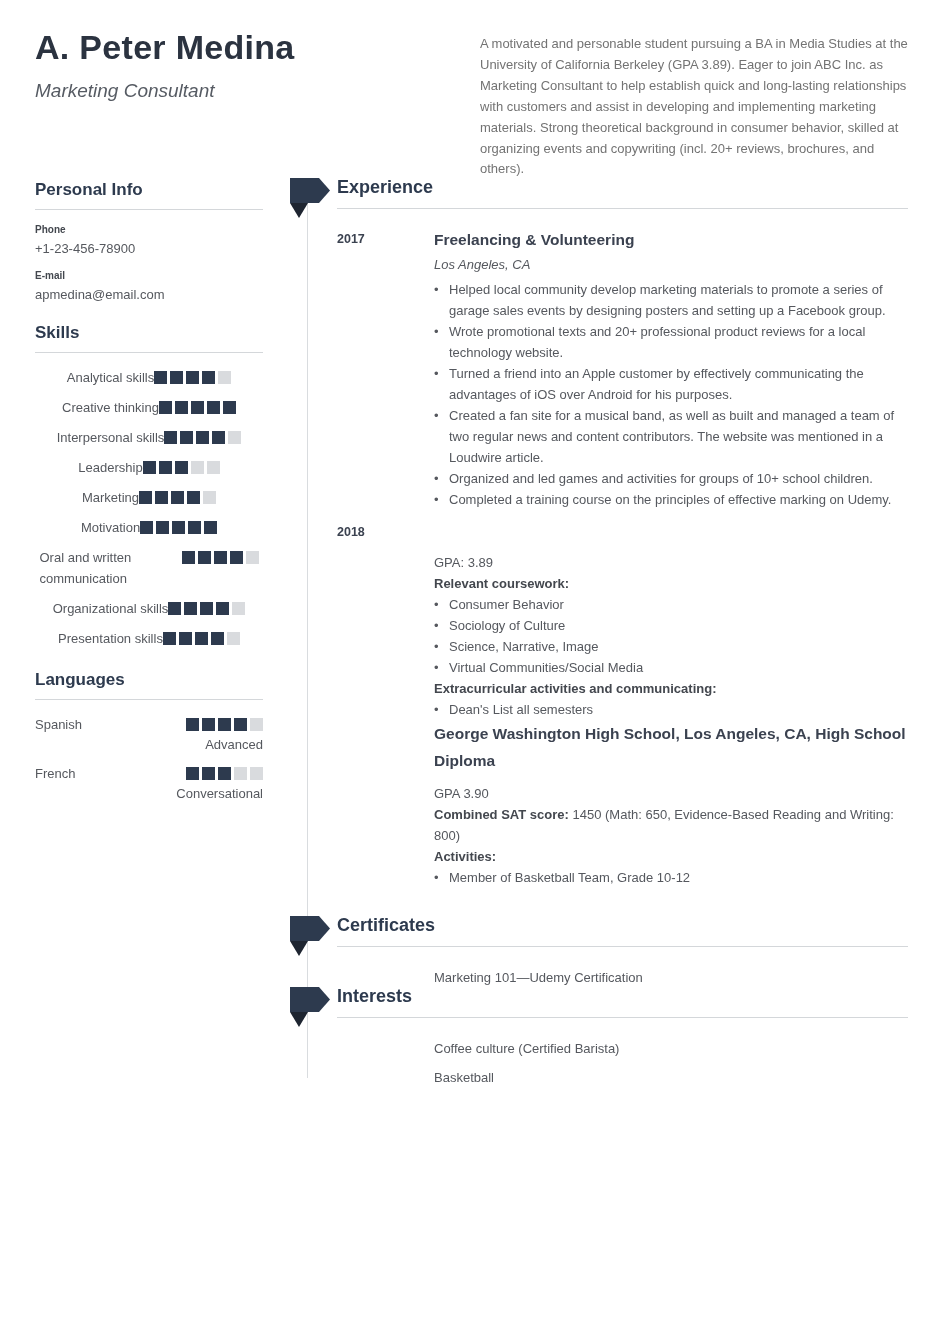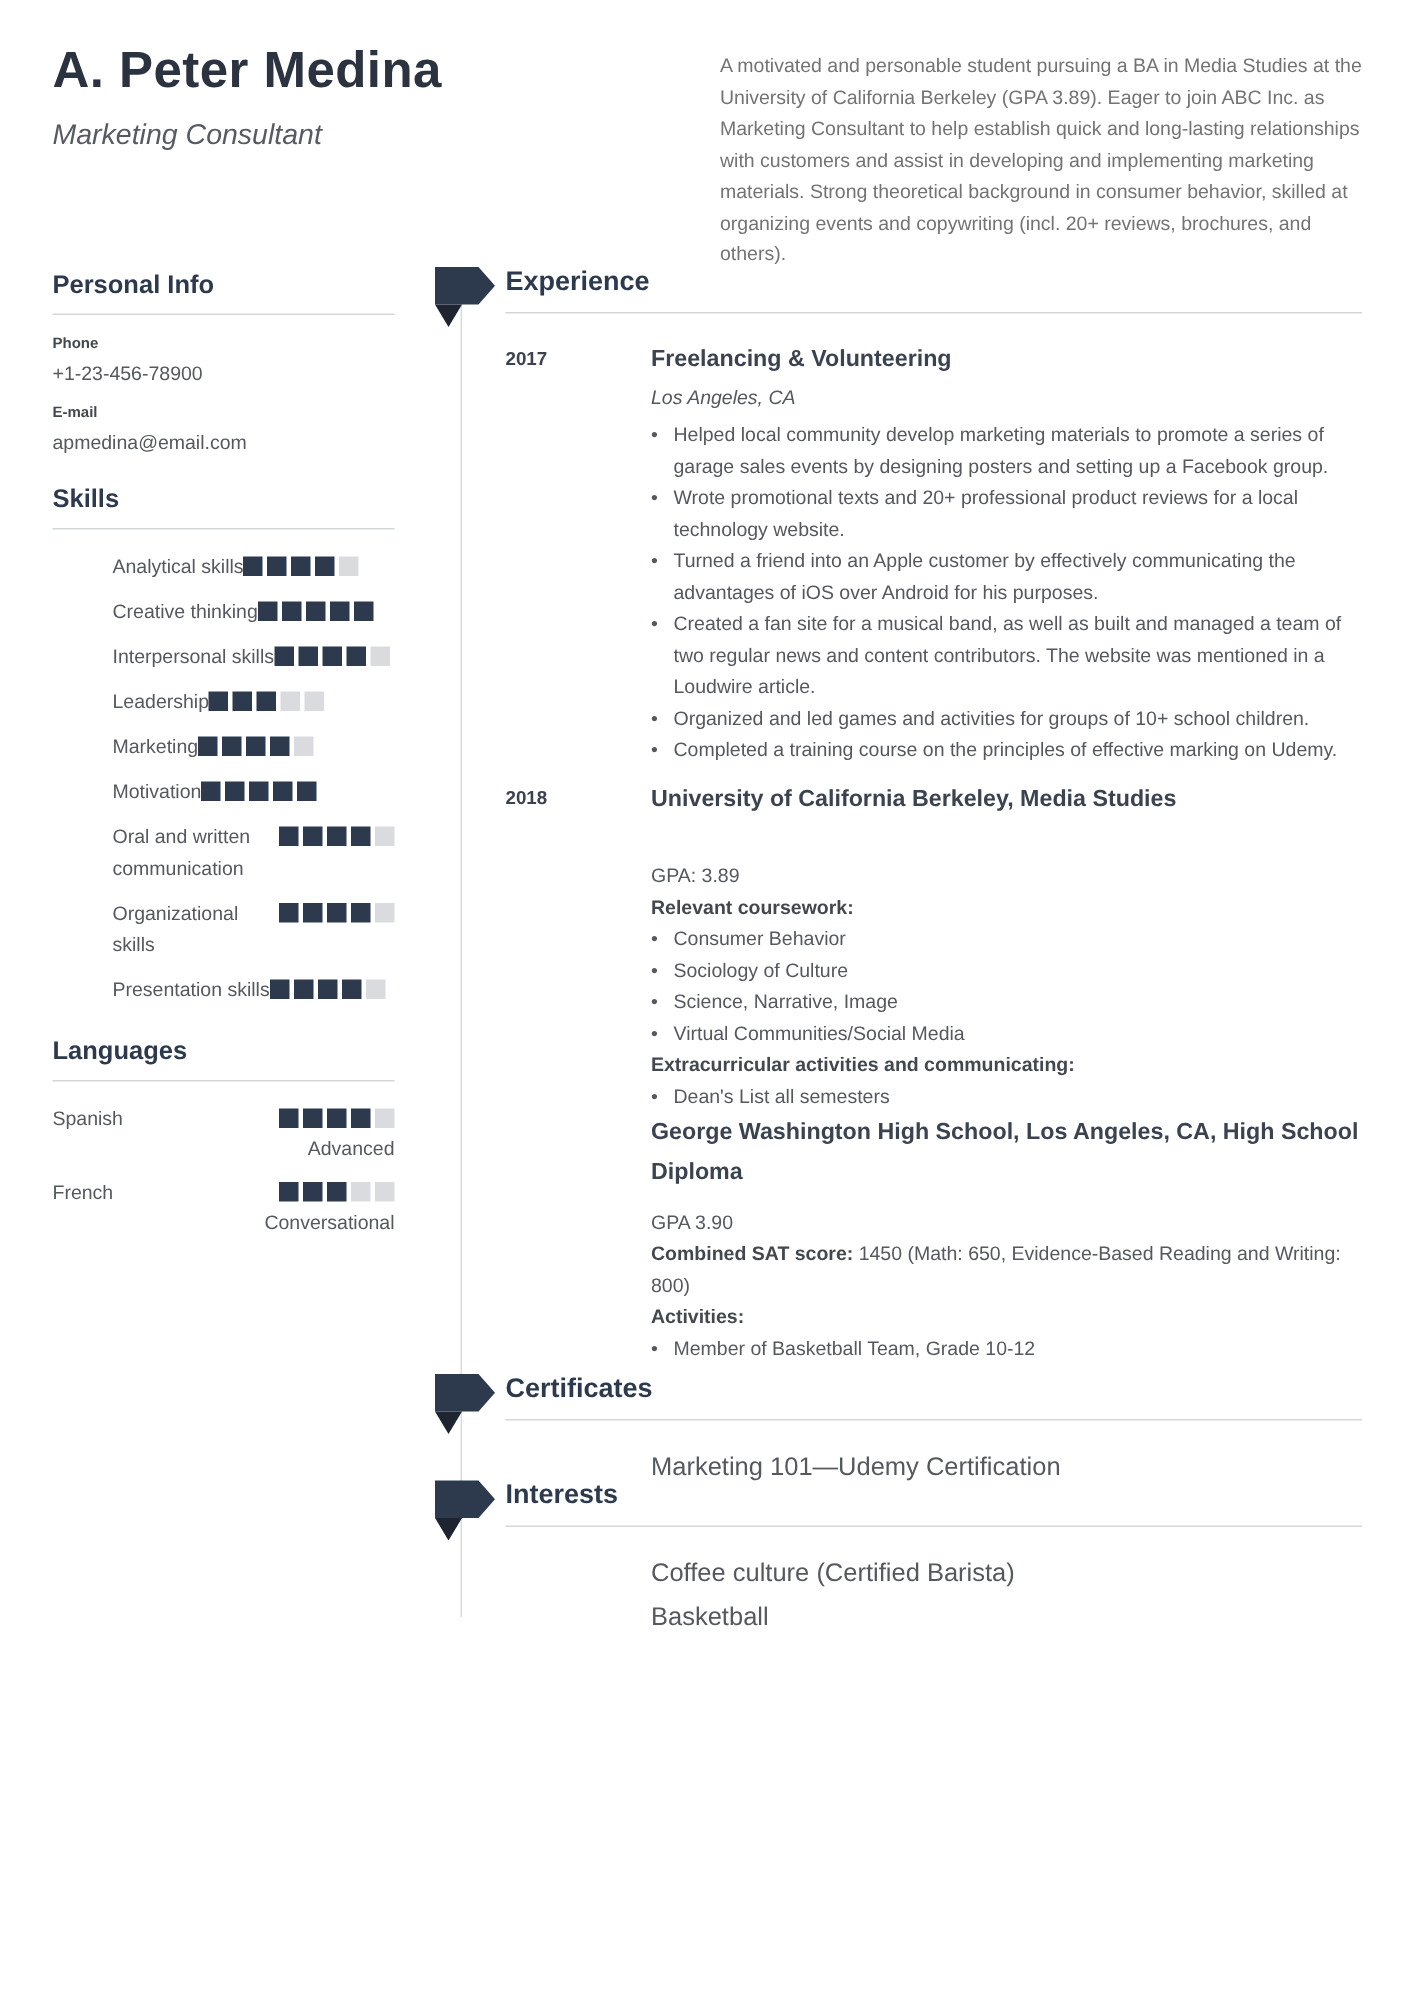--- a/index.html
+++ b/index.html
@@ -16,21 +16,21 @@
              font-size:13px; line-height:20.9px; color:#737373; }
 
   
   .sidebar { position:absolute; left:35px; top:180px; width:228px; }
   .side-sec { margin-bottom:21px; }
   .side-h { margin:0 0 14px 0; font-size:17px; font-weight:700; color:#2d3a4e;
             padding-bottom:9px; border-bottom:1px solid #d4d7da; }
   .pi-item { margin-bottom:14px; }
   .pi-label { font-weight:700; font-size:10px; color:#43474e; margin-bottom:6px; }
   .pi-value { font-size:13px; color:#55585e; }
-  .skill-row { display:flex; justify-content:flex-start; margin-bottom:9px;margin-left:40px; }
+  .skill-row { display:flex; justify-content:center; margin-bottom:9px; }
   .skill-label { font-size:13px; color:#55585e; line-height:21px; max-width:142px; }
   .squares { display:flex; gap:3px; padding-top:4px; flex:none; }
   .sq { width:13px; height:13px; background:var(--rating-empty); }
   .sq.filled { background:var(--accent); }
   .lang-row { margin-bottom:8px; }
   .lang-top { display:flex; justify-content:space-between; }
   .lang-level { text-align:right; font-size:13px; color:#55585e; line-height:20px; }
 
   
   .vline { position:absolute; left:307px; top:186px; width:1px; height:892px;
@@ -57,21 +57,21 @@
   .exp-bullets { margin-top:7px; }
   .d-line { font-size:13px; color:#55585e; line-height:21px; }
   .d-line.bold { font-weight:700; color:#43474e; }
   .d-line b { font-weight:700; color:#43474e; }
   .d-bullet { display:flex; font-size:13px; color:#55585e; line-height:21px; }
   .d-bullet .b { width:15px; flex:none; }
   .edu-entry + .edu-entry { }
   .edu-entry:nth-child(1) .edu-details { margin-top:30px; }
   .edu-entry:nth-child(2) .edu-details { margin-top:9px; }
   .edu-entry:nth-child(2) .entry-title { line-height:27px; }
-  .cert-item, .int-item { padding-left:144px; font-size:17px; color:#55585e; line-height:21px; }
+  .cert-item, .int-item { padding-left:144px; font-size:13px; color:#55585e; line-height:21px; }
   .int-item + .int-item { margin-top:8px; }
 </style>
 </head>
 <body>
 
 <div class="page">
 
   <h1 class="name">A. Peter Medina</h1>
   <div class="job-title">Marketing Consultant</div>
   <p class="summary">A motivated and personable student pursuing a BA in Media Studies at the University of California Berkeley (GPA 3.89). Eager to join ABC Inc. as Marketing Consultant to help establish quick and long-lasting relationships with customers and assist in developing and implementing marketing materials. Strong theoretical background in consumer behavior, skilled at organizing events and copywriting (incl. 20+ reviews, brochures, and others).</p>
@@ -267,21 +267,20 @@
             </div>
           </div>
         </div>
     </section>
 
     <section class="main-sec" id="sec-education">
       <div class="sec-body" id="education-body">
           <div class="entry-row edu-entry">
             <div class="year">2018</div>
             <div class="details">
-              <h3 class="entry-title">University of California Berkeley, Media Studies</h3>
               <div class="edu-details">
                 <div class="d-line">GPA: 3.89</div>
                 <div class="d-line bold">Relevant coursework:</div>
                 <div class="d-bullet">
                   <span class="b">•</span>
                   <span>Consumer Behavior</span>
                 </div>
                 <div class="d-bullet">
                   <span class="b">•</span>
                   <span>Sociology of Culture</span>

